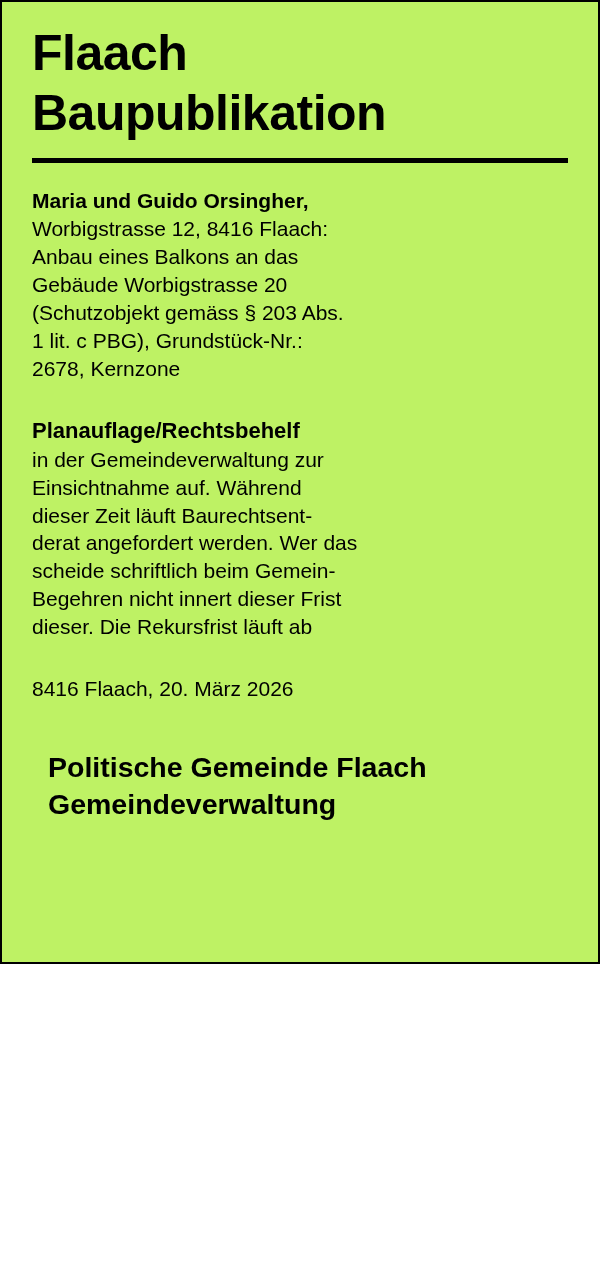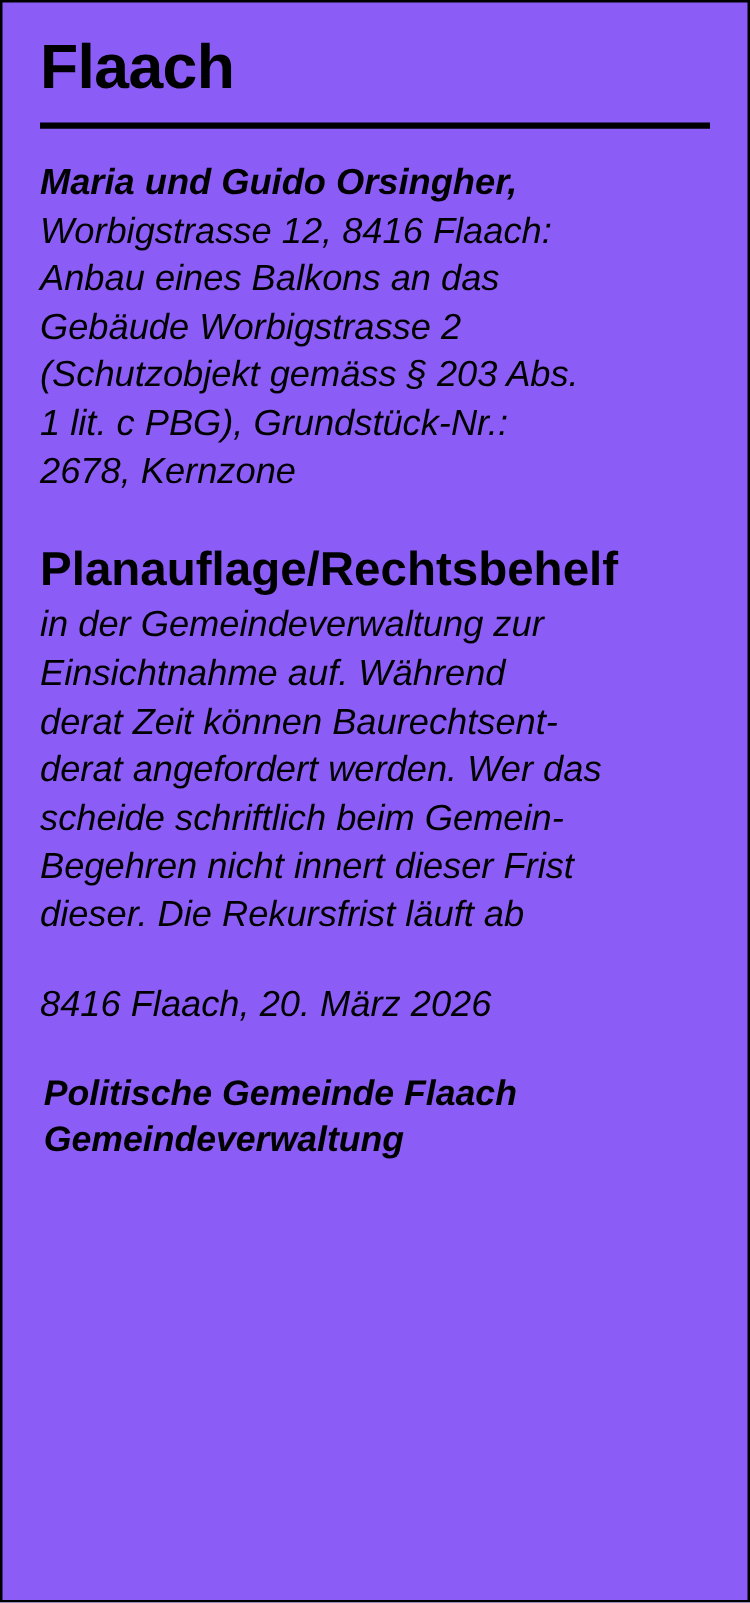--- a/index.html
+++ b/index.html
@@ -6,23 +6,23 @@
     margin: 0;
     padding: 0;
     background: #ffffff;
   }
   body {
     font-family: "Liberation Sans", sans-serif;
     color: #000000;
   }
   .page {
     width: 600px;
-    height: 1282px;
+    height: 964px;
     box-sizing: border-box;
-    background: #8b5cf6;
+    background: #bef264;
     border: 2px solid #000000;
     position: relative;
     overflow: hidden;
   }
   .inner {
     padding: 26px 30px 0 30px;
   }
   .title {
     font-weight: bold;
     font-size: 50px;
@@ -37,92 +37,91 @@
   .title-line.first {
     margin-bottom: 10px;
   }
   .rule {
     border: none;
     border-top: 5px solid #000000;
     margin: 20px 0 0 0;
   }
   .body-block {
     margin-top: 24px;
-    font-size: 29px;
+    font-size: 21px;
     line-height: 1.33;
-    font-style: italic;
   }
   .bold {
     font-weight: bold;
   }
   .para {
     margin: 0;
   }
   .para .line {
     display: block;
     white-space: nowrap;
   }
   .spacer-md {
     height: 34px;
   }
   .spacer-sm {
     height: 30px;
   }
   .section-head {
     font-weight: bold;
-    font-size: 38px;
+    font-size: 22px;
     line-height: 1.33;
     margin: 0;
     white-space: nowrap;
   }
   .footer-block {
     font-weight: bold;
     font-size: 28.5px;
     line-height: 1.3;
-    margin: 3px;
-    font-style: italic;
+    margin: 16px;
   }
   .footer-block .line {
     display: block;
     white-space: nowrap;
   }
 </style>
 </head>
 <body>
 
 <div class="page">
   <div class="inner">
 
     <h1 class="title">
       <span class="title-line first">Flaach</span>
+      <span class="title-line">Baupublikation</span>
     </h1>
 
     <hr class="rule">
 
     <div class="body-block">
       <p class="para">
         <span class="line bold">Maria und Guido Orsingher,</span>
         <span class="line">Worbigstrasse 12, 8416 Flaach:</span>
         <span class="line">Anbau eines Balkons an das</span>
-        <span class="line">Gebäude Worbigstrasse 2</span>
+        <span class="line">Gebäude Worbigstrasse 20</span>
         <span class="line">(Schutzobjekt gemäss § 203 Abs.</span>
         <span class="line">1 lit. c PBG), Grundstück-Nr.:</span>
         <span class="line">2678, Kernzone</span>
       </p>
     </div>
 
     <div class="spacer-md"></div>
 
     <h2 class="section-head">Planauflage/Rechtsbehelf</h2>
 
     <div class="body-block" style="margin-top:0">
       <p class="para">
         <span class="line">in der Gemeindeverwaltung zur</span>
         <span class="line">Einsichtnahme auf. Während</span>
-        <span class="line">derat Zeit können Baurechtsent-</span>
+        <span class="line">dieser Zeit läuft Baurechtsent-</span>
         <span class="line">derat angefordert werden. Wer das</span>
         <span class="line">scheide schriftlich beim Gemein-</span>
         <span class="line">Begehren nicht innert dieser Frist</span>
         <span class="line">dieser. Die Rekursfrist läuft ab</span>
       </p>
     </div>
 
     <div class="spacer-md"></div>
 
     <div class="body-block" style="margin-top:0">

